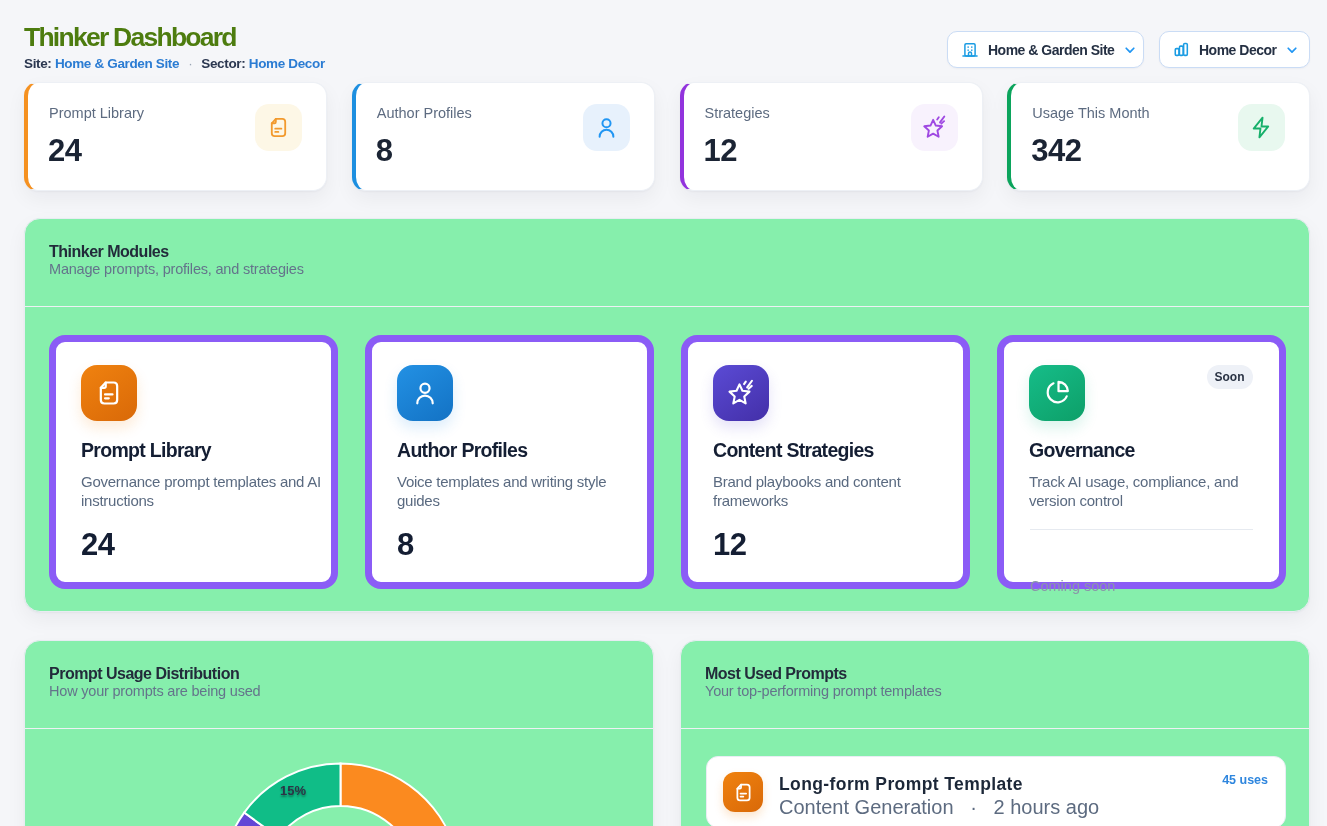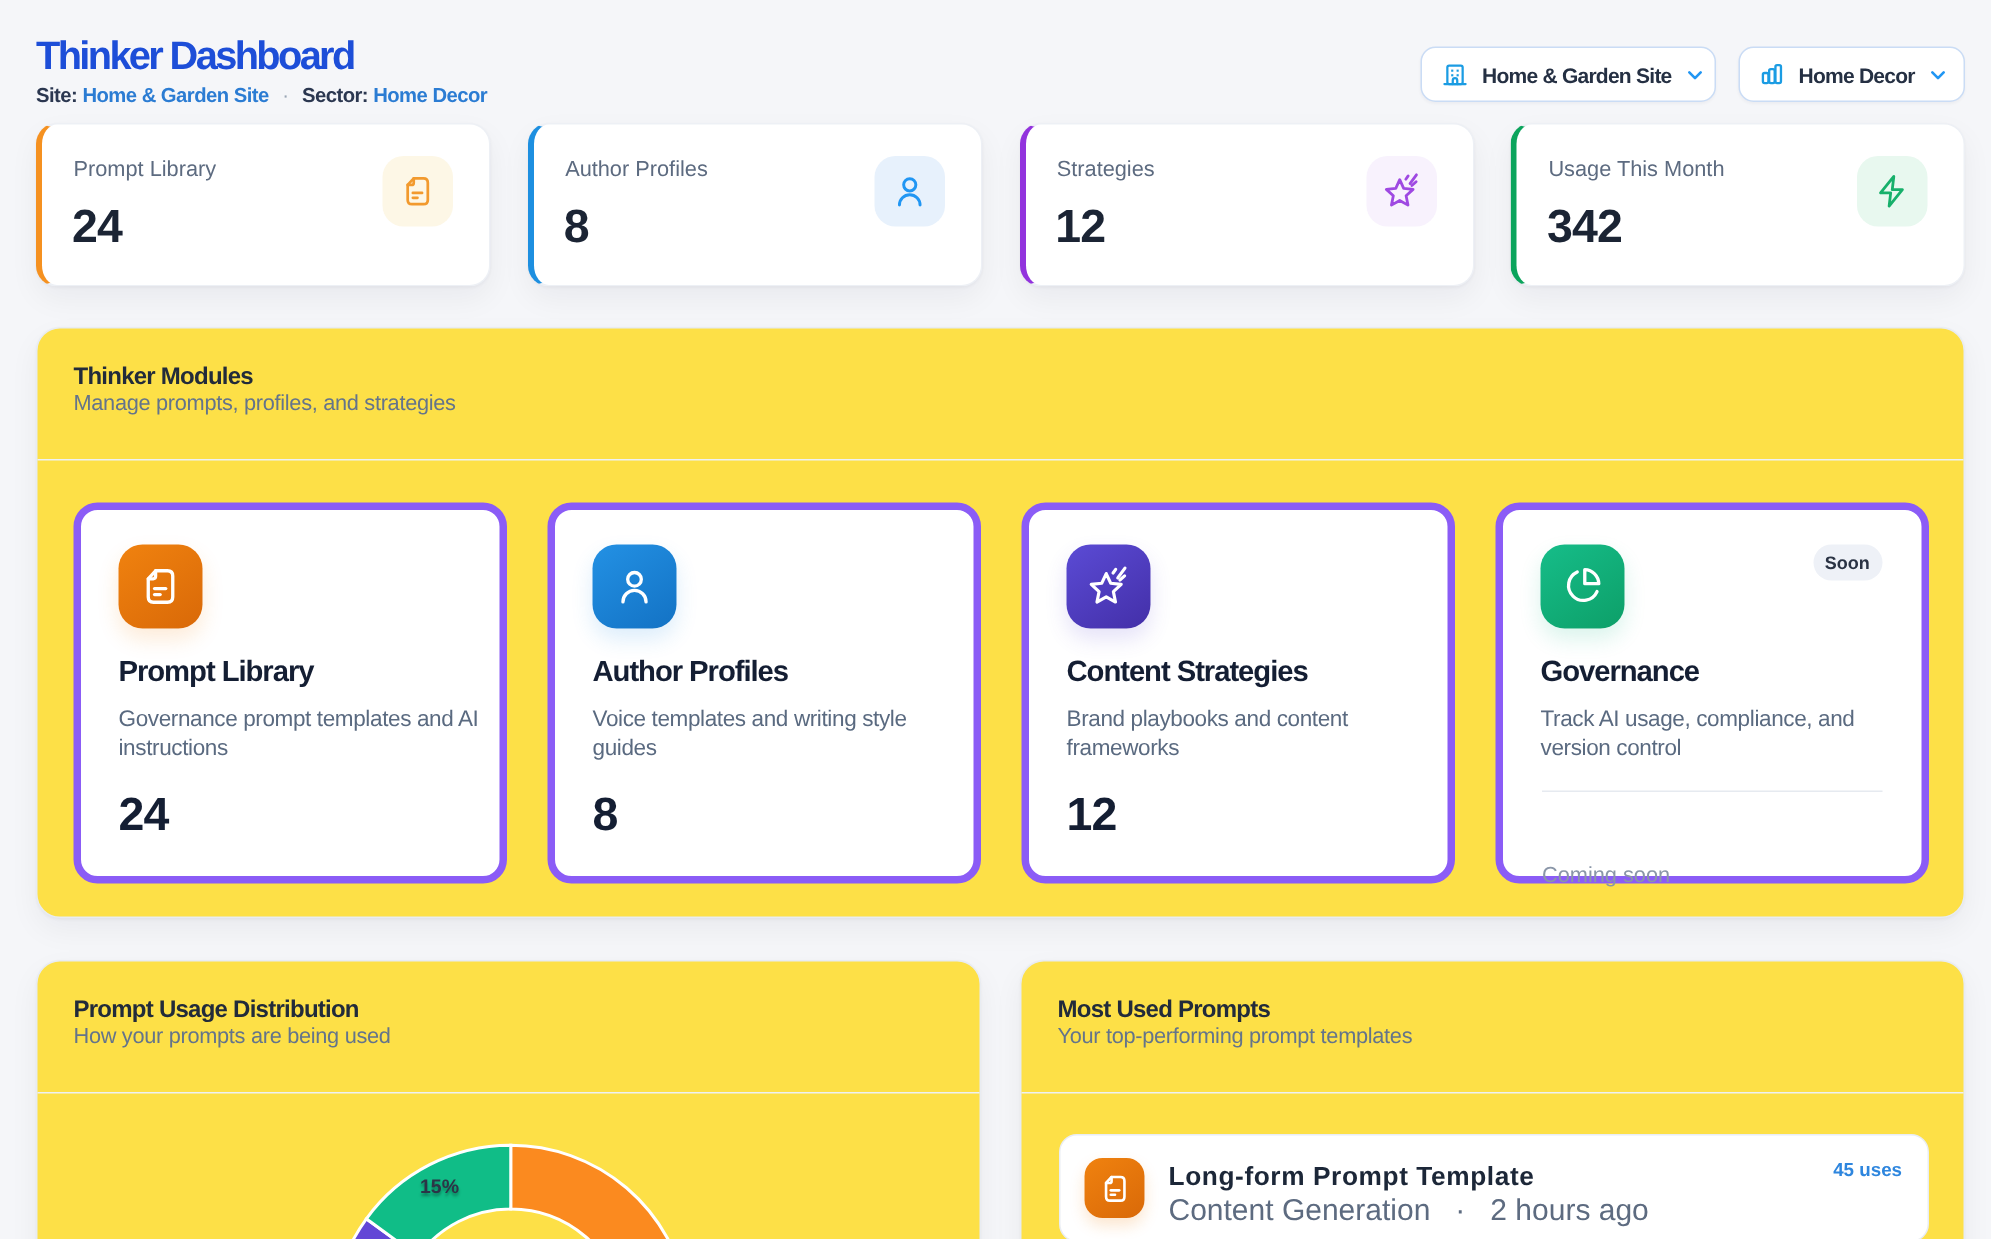--- a/index.html
+++ b/index.html
@@ -1,21 +1,21 @@
 <!DOCTYPE html>
 <html><head>
 <meta charset="utf-8">
 <style>
   * { margin:0; padding:0; box-sizing:border-box; }
   html,body { width:1327px; height:826px; overflow:hidden; }
   body { background:#f5f6f9; font-family:"Liberation Sans", sans-serif; position:relative; }
   .abs { position:absolute; }
-  .card { background:#fde047; border:1px solid #e8ecf2; border-radius:16px;
+  .card { background:#86efac; border:1px solid #e8ecf2; border-radius:16px;
           box-shadow:0 1px 2px rgba(16,24,40,.04), 0 8px 20px rgba(16,24,40,.05); }
-  h1.title { left:24px; top:22px; font-size:26.5px; font-weight:700; color:#1d4ed8; letter-spacing:-1.75px; position:absolute; }
+  h1.title { left:24px; top:22px; font-size:26.5px; font-weight:700; color:#4d7c0f; letter-spacing:-1.75px; position:absolute; }
   .subline { left:24px; top:56px; position:absolute; font-size:13.5px; font-weight:700; color:#2b3750; letter-spacing:-0.35px; }
   .subline a { color:#2b7cd3; text-decoration:none; }
   .subline .dot { color:#9aa6b5; padding:0 9px; font-weight:400; }
   .topbtn { position:absolute; top:31px; white-space:nowrap; height:37px; background:#fff; border:1px solid #cadcf5;
             border-radius:10px; display:flex; align-items:center; padding:0 13px;
             font-size:14px; font-weight:700; color:#253043; letter-spacing:-0.5px;
             box-shadow:0 1px 2px rgba(16,24,40,.04); }
   .topbtn svg { flex:0 0 auto; }
   .topbtn .lbl { margin:0 9px 0 9px; }
   
@@ -26,21 +26,21 @@
   .stat .num { position:absolute; left:20px; top:50px; font-size:31px; font-weight:800; color:#1b2434; letter-spacing:-0.5px;}
   .stat .tile { position:absolute; left:227px; top:21px; width:47px; height:47px; border-radius:14px;
                 display:flex; align-items:center; justify-content:center; }
   
   .sechead { position:absolute; left:24px; top:24px; }
   .sechead .t { font-size:16px; font-weight:700; color:#222b3a; letter-spacing:-0.5px; }
   .sechead .s { margin-top:0; font-size:14.5px; color:#64748b; letter-spacing:-0.2px; }
   .hdiv { position:absolute; left:0; right:0; top:87px; border-top:1px solid #eef1f5; }
   
   .mod { position:absolute; top:115.5px; width:288.5px; height:254px; background:#fff;
-         border:5px solid #8b5cf6; border-radius:16px; }
+         border:7px solid #8b5cf6; border-radius:16px; }
   .mod .tile { position:absolute; left:25px; top:23px; width:56px; height:56px; border-radius:16px;
                display:flex; align-items:center; justify-content:center; }
   .mod .mt { position:absolute; left:25px; top:97px; font-size:19.5px; font-weight:800; color:#141e33; letter-spacing:-0.7px; }
   .mod .md { position:absolute; left:25px; top:130px; width:252px; font-size:15px; line-height:19.5px; color:#5a6a80; letter-spacing:-0.25px; }
   .mod .mn { position:absolute; left:25px; top:185px; font-size:31px; font-weight:800; color:#141e33; letter-spacing:-0.5px; }
   .soon { position:absolute; right:26px; top:23px; background:#eef1f7; color:#2a3344;
           font-size:12px; font-weight:700; padding:5px 8px; border-radius:999px; }
   .gline { position:absolute; left:26px; right:26px; top:187px; border-top:1px solid #e6eaf0; }
   .gsoon { position:absolute; left:26px; top:208px; font-size:14.5px; color:#8a96a8;margin-top:28px; }
 </style>

